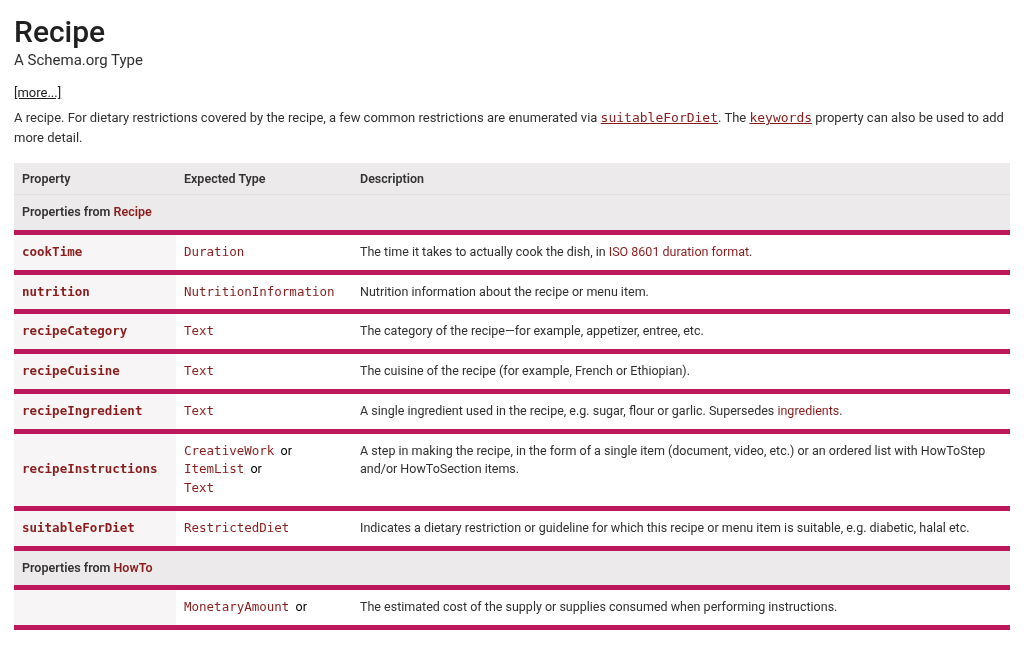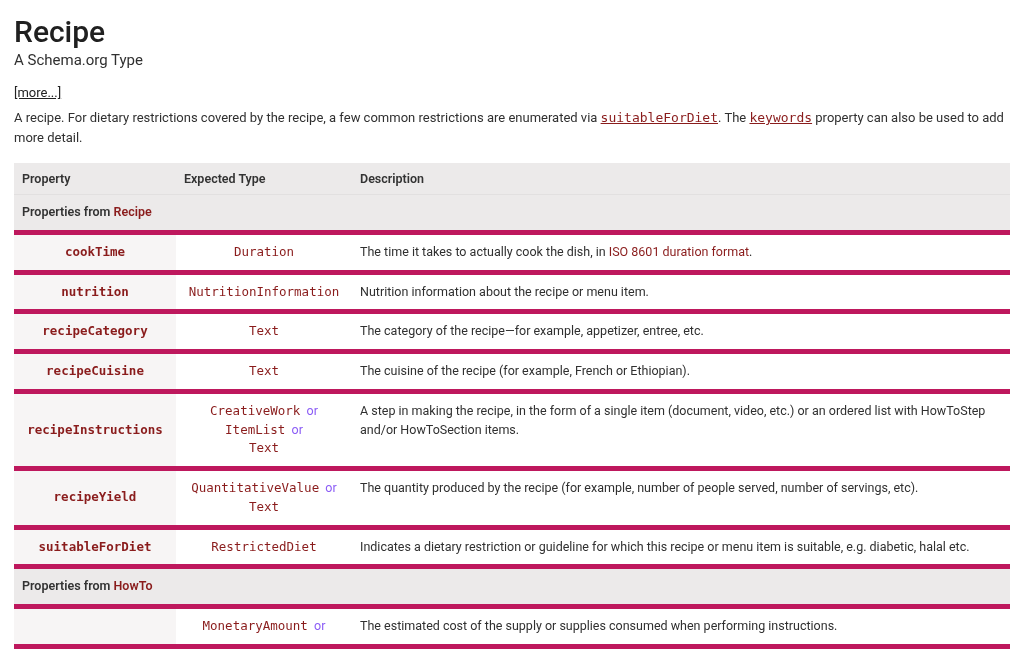--- a/index.html
+++ b/index.html
@@ -102,26 +102,26 @@
     text-decoration: none;
     font-size: 12.5px;
   }
   td.type a {
     font-family: ui-monospace, Menlo, Consolas, monospace;
     color: #8a1c1c;
     text-decoration: none;
     font-size: 12.5px;
   }
   td.type .or {
-    color: #8b5cf6;
+    color: #000000;
     font-family: -apple-system, BlinkMacSystemFont, "Segoe UI", Roboto, Helvetica, Arial, sans-serif;
   }
   td.desc { color: #303030; }
   td.desc a { color: #8a1c1c; text-decoration: none; }
-  .row td.prop, .row td.type { vertical-align: middle; text-align: center; }
+  .row td.prop, .row td.type { vertical-align: middle; }
 </style>
 </head>
 <body>
 
 <div class="page">
   <h1>Recipe</h1>
   <div class="sub">A Schema.org Type</div>
 
   <div class="top-row">
     <a href="#" class="more">[more...]</a>
@@ -162,28 +162,28 @@
           <td class="prop"><a href="#">recipeCategory</a></td>
           <td class="type"><a href="#">Text</a></td>
           <td class="desc">The category of the recipe—for example, appetizer, entree, etc.</td>
         </tr>
         <tr class="row">
           <td class="prop"><a href="#">recipeCuisine</a></td>
           <td class="type"><a href="#">Text</a></td>
           <td class="desc">The cuisine of the recipe (for example, French or Ethiopian).</td>
         </tr>
         <tr class="row">
+          <td class="prop"><a href="#">recipeIngredient</a></td>
+          <td class="type"><a href="#">Text</a></td>
+          <td class="desc"><span>A single ingredient used in the recipe, e.g. sugar, flour or garlic. Supersedes </span><a href="#">ingredients</a><span>.</span></td>
+        </tr>
+        <tr class="row">
           <td class="prop"><a href="#">recipeInstructions</a></td>
           <td class="type"><a href="#">CreativeWork</a><span class="or">&nbsp;&nbsp;or</span><br><a href="#">ItemList</a><span class="or">&nbsp;&nbsp;or</span><br><a href="#">Text</a></td>
           <td class="desc">A step in making the recipe, in the form of a single item (document, video, etc.) or an ordered list with HowToStep and/or HowToSection items.</td>
-        </tr>
-        <tr class="row">
-          <td class="prop"><a href="#">recipeYield</a></td>
-          <td class="type"><a href="#">QuantitativeValue</a><span class="or">&nbsp;&nbsp;or</span><br><a href="#">Text</a></td>
-          <td class="desc">The quantity produced by the recipe (for example, number of people served, number of servings, etc).</td>
         </tr>
         <tr class="row">
           <td class="prop"><a href="#">suitableForDiet</a></td>
           <td class="type"><a href="#">RestrictedDiet</a></td>
           <td class="desc">Indicates a dietary restriction or guideline for which this recipe or menu item is suitable, e.g. diabetic, halal etc.</td>
         </tr>
         <tr class="section">
           <td colspan="3"><span>Properties from </span><a href="#" class="link">HowTo</a></td>
         </tr>
         <tr class="row">

